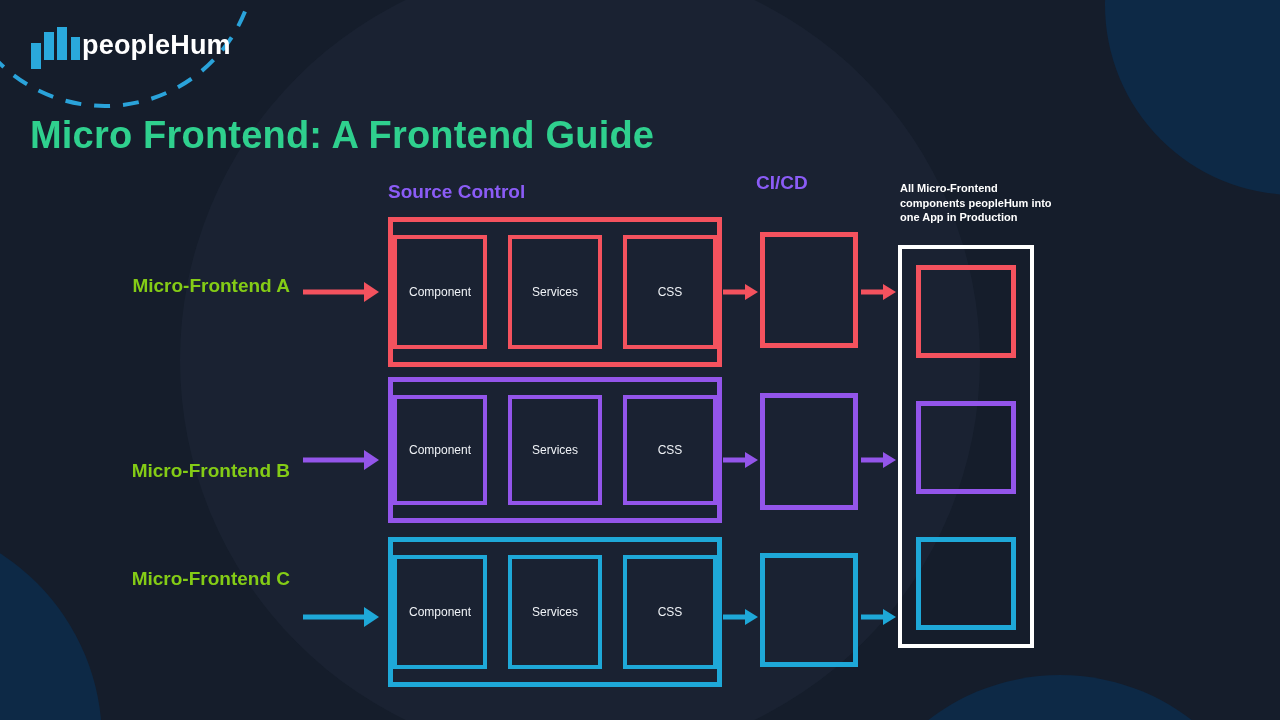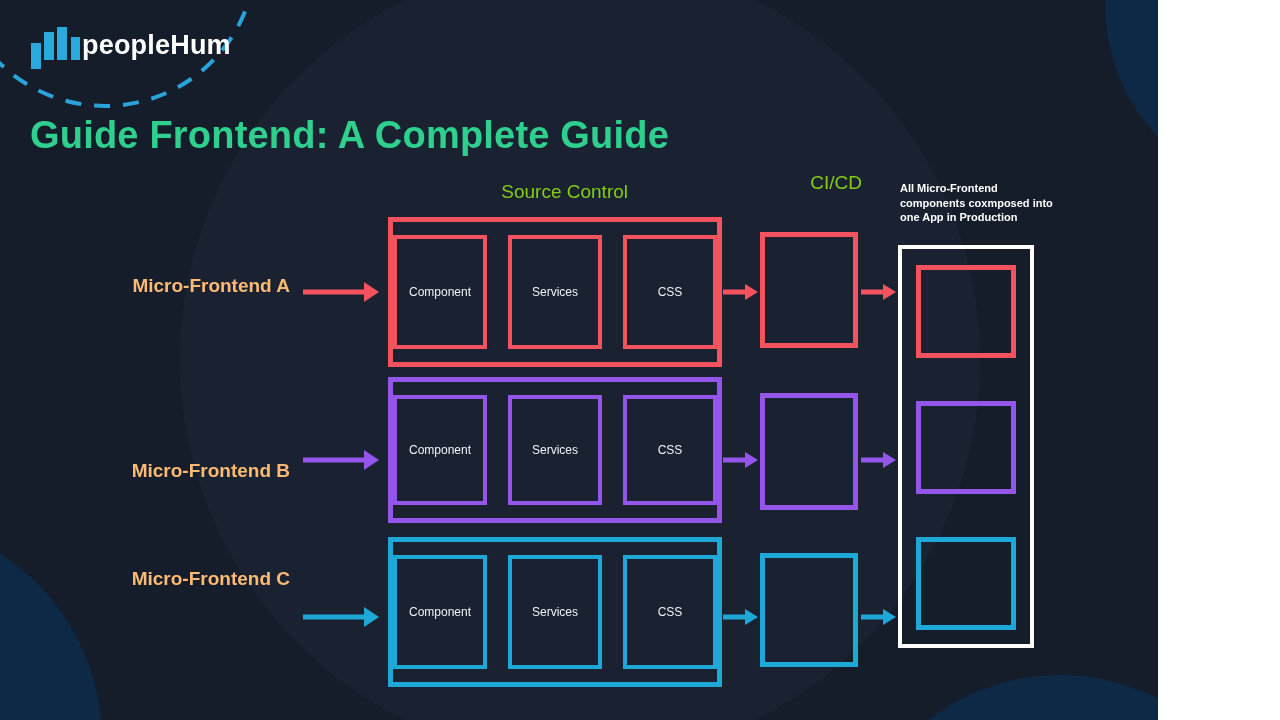--- a/index.html
+++ b/index.html
@@ -1,19 +1,19 @@
 <!DOCTYPE html>
 <html><head>
 <meta charset="utf-8">
 <style>
   * { margin:0; padding:0; box-sizing:border-box; }
   html,body { width:1280px; height:720px; }
   body { font-family:"Liberation Sans", sans-serif; }
 
-  .canvas { position:relative; width:1158px; height:720px; background:#151d2b; overflow:hidden; }
+  .canvas { position:relative; width:1280px; height:720px; background:#151d2b; overflow:hidden; }
 
   
   .bg-circle { position:absolute; border-radius:50%; z-index:0; }
   .circle-tr { left:1105px; top:-185px; width:380px; height:380px; background:#0d2946; }
   .circle-bl { left:-342px; top:518px; width:444px; height:444px; background:#0d2946; }
   .circle-br { left:845px; top:675px; width:430px; height:430px; background:#0d2946; }
   .glow-center { left:180px; top:-40px; width:800px; height:800px; background:rgba(140,170,220,0.045); }
   .dashed-arc { position:absolute; left:0; top:0; z-index:1; }
 
   
@@ -22,29 +22,29 @@
   .logo-bars i { position:absolute; display:block; background:#2aa9dc; }
   .lb1 { left:0;  top:16px; width:10px; height:26px; }
   .lb2 { left:13px; top:5px;  width:10px; height:28px; }
   .lb3 { left:26px; top:0;    width:10px; height:33px; }
   .lb4 { left:40px; top:10px; width:9px;  height:23px; }
   .logo-name { position:absolute; left:51px; top:3px; font-size:27px; font-weight:600; color:#ffffff; letter-spacing:0.2px; }
 
   .title { position:absolute; left:30px; top:114px; z-index:2; font-size:38px; font-weight:700; letter-spacing:0.2px; color:var(--c,#2fd08e); }
 
   
-  .col-header { position:absolute; z-index:2; font-size:19px; font-weight:400; color:#84cc16; text-align:right; }
+  .col-header { position:absolute; z-index:2; font-size:19px; font-weight:700; color:#8b5cf6; text-align:left; }
   .hdr-source { left:388px; top:181px; width:240px; }
   .hdr-cicd   { left:756px; top:172px; width:106px; }
   .prod-caption { position:absolute; z-index:2; left:900px; top:181px; width:164px;
                   font-size:11px; font-weight:700; line-height:1.32; color:#ffffff; }
 
   
   .row-label { position:absolute; z-index:2; left:40px; width:250px; text-align:right;
-               font-size:19px; font-weight:700; color:#fdba74; }
+               font-size:19px; font-weight:700; color:#84cc16; }
   .row-a .row-label { top:275px; } .row-b .row-label { top:460px; } .row-c .row-label { top:568px; }
 
   .arrow { position:absolute; z-index:2; height:24px; }
   .arrow .shaft { position:absolute; left:0; right:12px; top:50%; height:5px; transform:translateY(-50%); background:var(--c); }
   .arrow .head  { position:absolute; right:0; top:50%; transform:translateY(-50%); width:0; height:0;
                   border-top:10px solid transparent; border-bottom:10px solid transparent; border-left:15px solid var(--c); }
   .arrow-label { left:303px; width:76px; }
   .arrow-mid   { width:35px; }
   .arrow-mid .shaft { right:11px; height:5px; }
   .arrow-mid .head  { border-top-width:8px; border-bottom-width:8px; border-left-width:13px; }
@@ -86,25 +86,25 @@
   <div class="logo">
     <span class="logo-bars">
       <i class="lb1"></i>
         <i class="lb2"></i>
         <i class="lb3"></i>
         <i class="lb4"></i>
     </span>
     <span class="logo-name">peopleHum</span>
   </div>
 
-  <h1 class="title" style="--c: #2fd08e;">Guide Frontend: A Complete Guide</h1>
+  <h1 class="title" style="--c: #2fd08e;">Micro Frontend: A Frontend Guide</h1>
 
   <div class="col-header hdr-source">Source Control</div>
   <div class="col-header hdr-cicd">CI/CD</div>
-  <div class="prod-caption">All Micro-Frontend components coxmposed into one App in Production</div>
+  <div class="prod-caption">All Micro-Frontend components peopleHum into one App in Production</div>
 
   <div class="row row-a" style="--c: #f4525e;">
     <div class="row-label">Micro-Frontend A</div>
     <div class="arrow arrow-label">
         <span class="shaft"></span>
         <span class="head"></span>
       </div>
     <div class="source-box">
       <div class="inner-box">Component</div>
       <div class="inner-box">Services</div>

